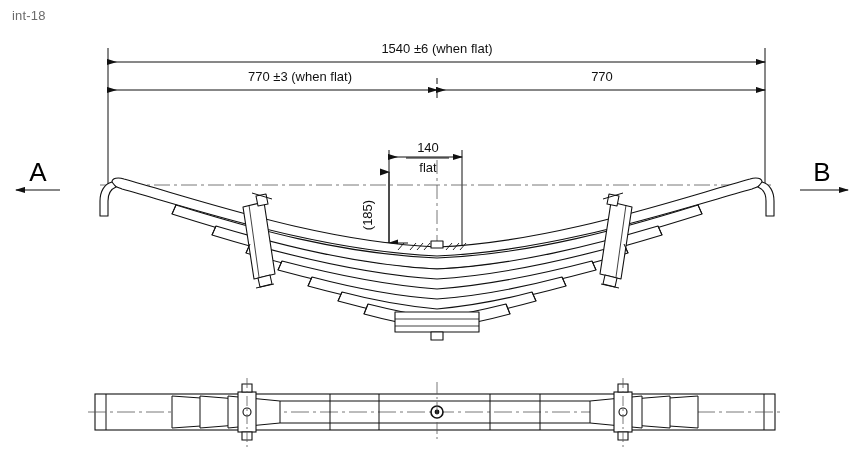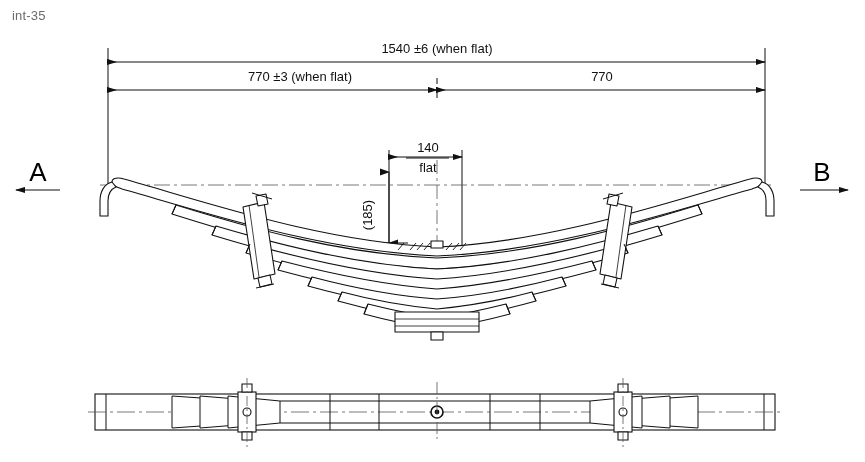--- a/index.html
+++ b/index.html
@@ -41,21 +41,21 @@
     font-family: "Liberation Sans", sans-serif;
     font-size: 26px;
     fill: #000000;
   }
 </style>
 </head>
 <body>
 
 <div id="page">
 
-  <div id="doc-label">int-35</div>
+  <div id="doc-label">int-18</div>
 
   <svg id="drawing" width="865" height="462" viewBox="0 0 865 462">
 
     <defs>
       <marker id="arrL" markerWidth="10" markerHeight="7" refX="9" refY="3.5" orient="auto-start-reverse" markerUnits="userSpaceOnUse">
         <path d="M0,3.5 L10,0.4 L10,6.6 Z" fill="#111"></path>
       </marker>
       <marker id="arrR" markerWidth="10" markerHeight="7" refX="9" refY="3.5" orient="auto" markerUnits="userSpaceOnUse">
         <path d="M0,0.4 L10,3.5 L0,6.6 Z" fill="#111"></path>
       </marker>

